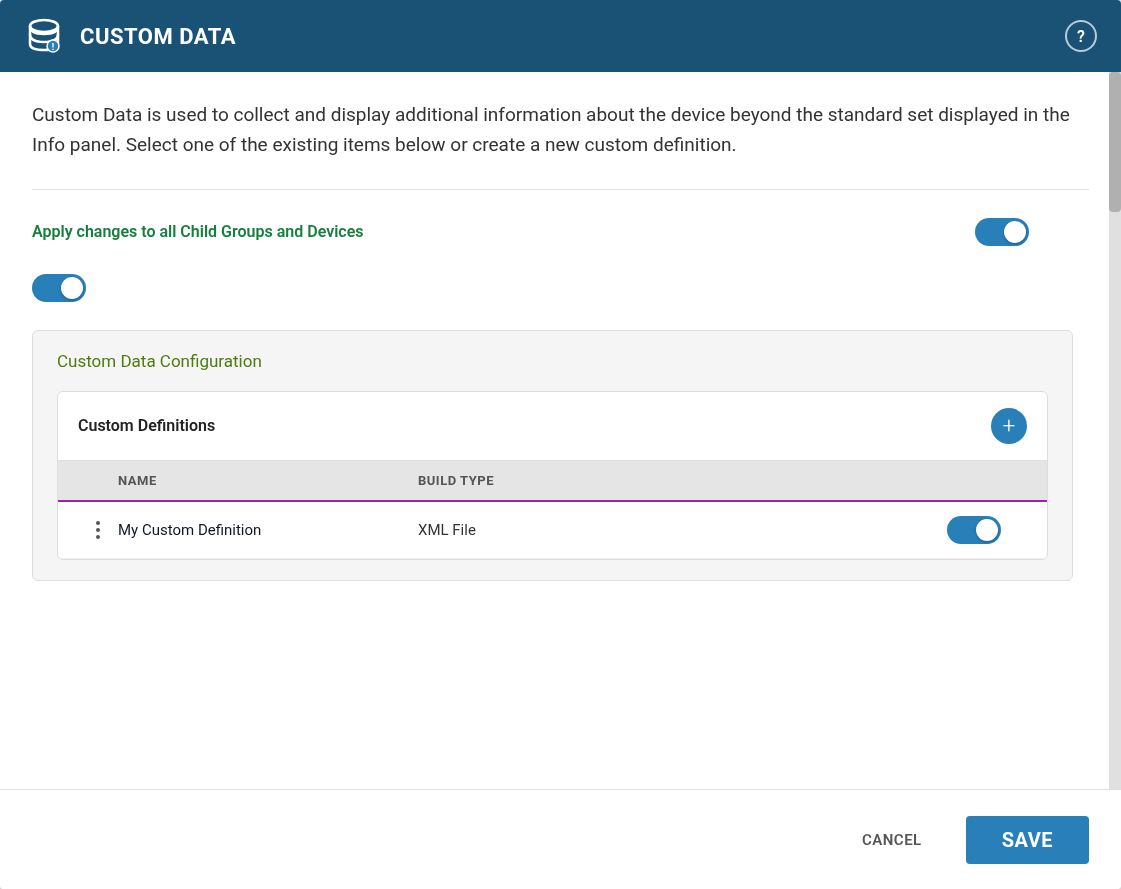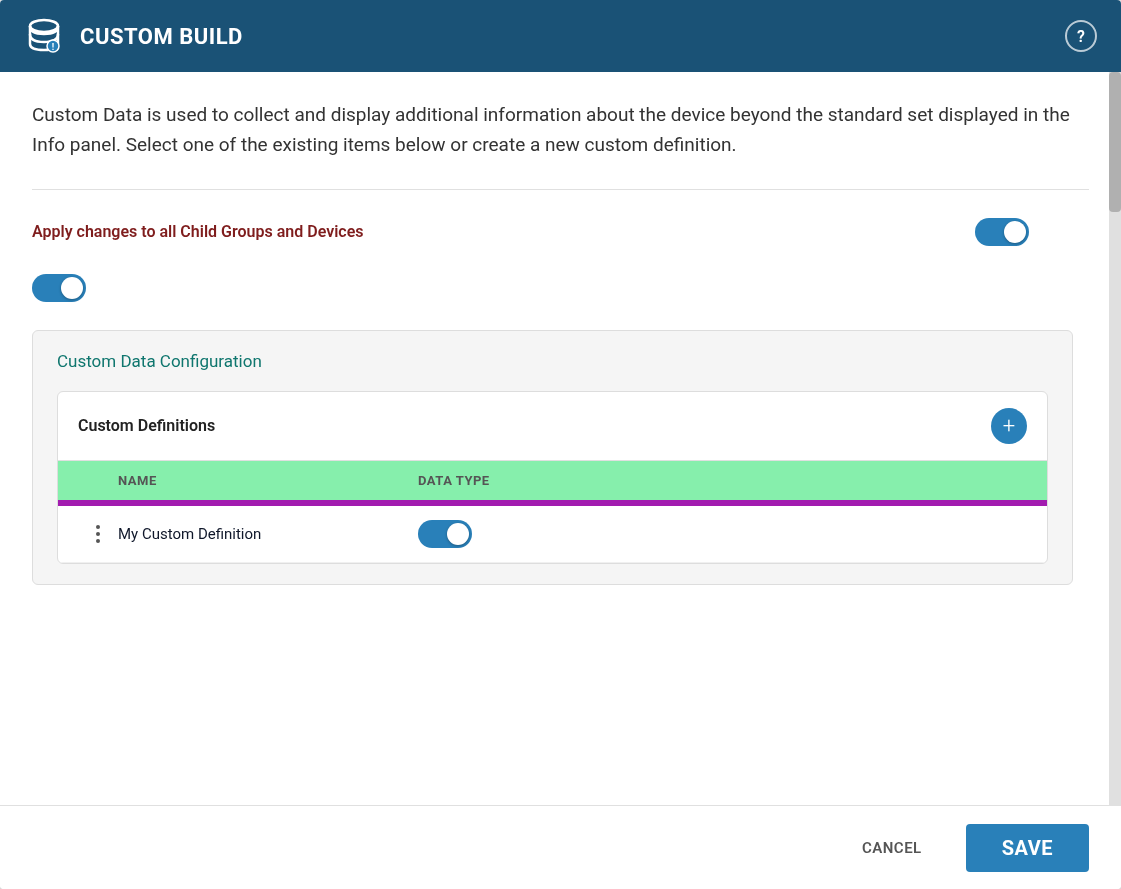--- a/index.html
+++ b/index.html
@@ -115,21 +115,21 @@
       display: flex;
       align-items: center;
       justify-content: space-between;
       margin-bottom: 28px;
       padding-right: 60px;
     }
 
     .toggle-label {
       font-size: 16px;
       font-weight: 600;
-      color: #7f1d1d;
+      color: #15803d;
       text-align: center;
     }
 
     .toggle {
       width: 54px;
       height: 28px;
       border-radius: 14px;
       background: #2980b9;
       position: relative;
       cursor: pointer;
@@ -151,21 +151,21 @@
     .config-section {
       background: #f5f5f5;
       border: 1px solid #ddd;
       border-radius: 6px;
       padding: 20px 24px;
       margin-right: 16px;
     }
 
     .config-title {
       font-size: 17px;
-      color: #0f766e;
+      color: #4d7c0f;
       margin-bottom: 20px;
     }
 
     .definitions-card {
       background: white;
       border: 1px solid #ddd;
       border-radius: 6px;
       overflow: hidden;
     }
 
@@ -195,22 +195,22 @@
       font-size: 22px;
       cursor: pointer;
       font-weight: 300;
       line-height: 1;
     }
 
     .table-header {
       display: grid;
       grid-template-columns: 40px 300px 1fr 80px;
       padding: 12px 20px;
-      border-bottom: 6px solid #a21caf;
-      background: #86efac;
+      border-bottom: 2px solid #a21caf;
+      background: #e5e5e5;
     }
 
     .col-header {
       font-size: 13px;
       font-weight: 700;
       color: #555;
       letter-spacing: 0.5px;
     }
 
     .table-row {
@@ -266,21 +266,21 @@
       right: 3px;
       top: 3px;
       width: 22px;
       height: 22px;
       border-radius: 50%;
       background: white;
       box-shadow: 0 1px 3px rgba(0,0,0,0.3);
     }
 
     .footer {
-      height: 84px;
+      height: 100px;
       border-top: 1px solid #e0e0e0;
       display: flex;
       align-items: center;
       justify-content: flex-end;
       padding: 0 32px;
       gap: 16px;
       flex-shrink: 0;
       background: white;
     }
 
@@ -325,21 +325,21 @@
       <div class="db-icon header-icon">
         <svg width="40" height="40" viewBox="0 0 40 40" fill="none" xmlns="http://www.w3.org/2000/svg">
           <ellipse cx="20" cy="10" rx="14" ry="6" stroke="white" stroke-width="2.5" fill="none"></ellipse>
           <path d="M6 10 Q6 18 20 18 Q34 18 34 10" stroke="white" stroke-width="2.5" fill="none"></path>
           <path d="M6 18 Q6 26 20 26 Q34 26 34 18" stroke="white" stroke-width="2.5" fill="none"></path>
           <path d="M6 10 L6 28 Q6 34 20 34 Q34 34 34 28 L34 10" stroke="white" stroke-width="2.5" fill="none"></path>
           <circle cx="29" cy="30" r="6" fill="#2980b9" stroke="white" stroke-width="1.5"></circle>
           <text x="29" y="34" text-anchor="middle" fill="white" font-size="9" font-weight="bold">!</text>
         </svg>
       </div>
-      <span class="header-title">CUSTOM BUILD</span>
+      <span class="header-title">CUSTOM DATA</span>
     </div>
     <div class="header-help">?</div>
   </div>
 
   <div class="content">
 
     <p class="description">Custom Data is used to collect and display additional information about the device beyond the standard set displayed in the Info panel. Select one of the existing items below or create a new custom definition.</p>
 
     <div class="divider"></div>
 
@@ -358,31 +358,32 @@
       <div class="definitions-card">
 
         <div class="definitions-header">
           <span class="definitions-title">Custom Definitions</span>
           <div class="add-button">+</div>
         </div>
 
         <div class="table-header">
           <div></div>
           <div class="col-header">NAME</div>
-          <div class="col-header">DATA TYPE</div>
+          <div class="col-header">BUILD TYPE</div>
           <div></div>
         </div>
 
         <div class="table-row">
           <div class="row-menu">
             <div class="dot"></div>
             <div class="dot"></div>
             <div class="dot"></div>
           </div>
           <a class="row-name">My Custom Definition</a>
+          <span class="row-build-type">XML File</span>
           <div class="row-toggle"></div>
         </div>
 
       </div>
     </div>
 
     <div class="scrollbar-track">
       <div class="scrollbar-thumb"></div>
     </div>
 

